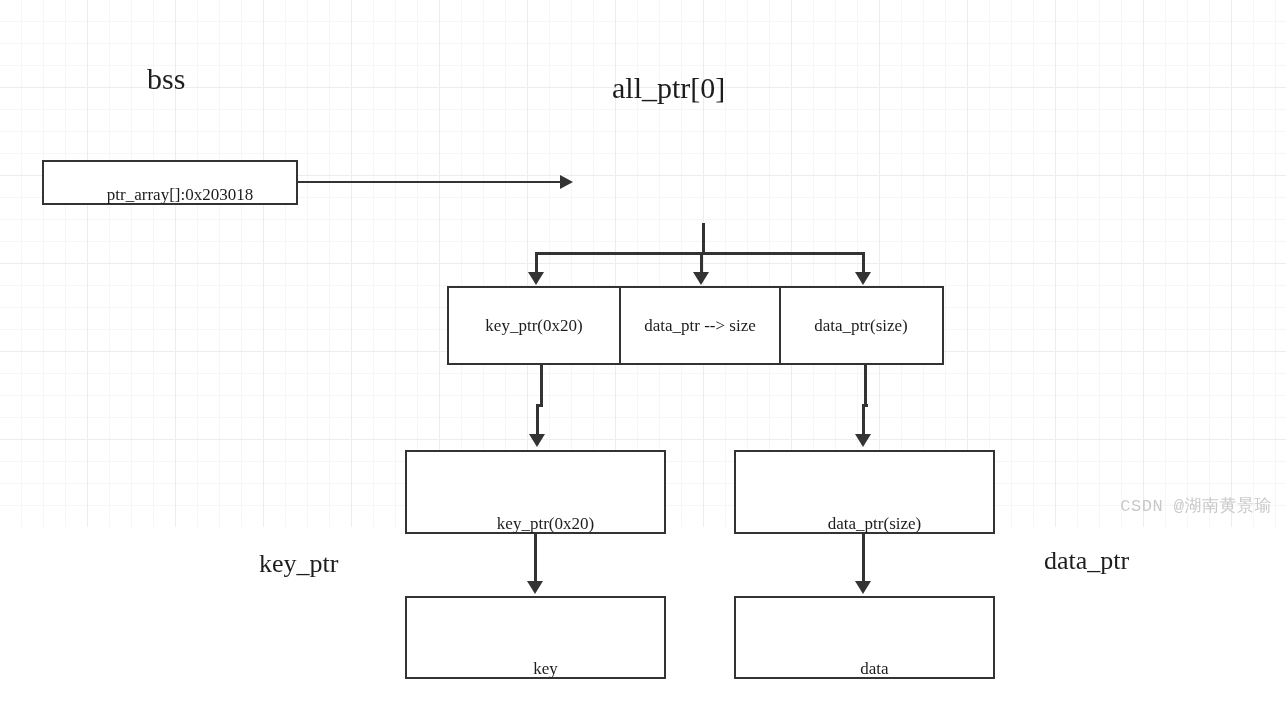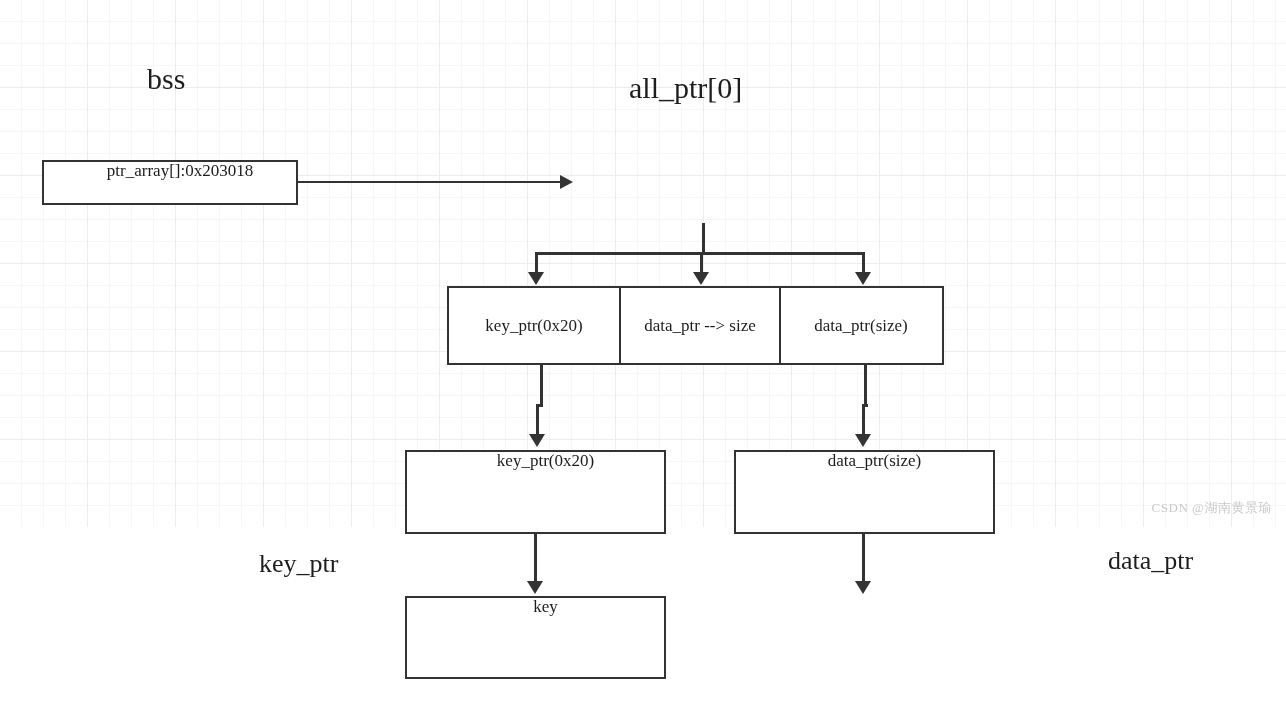--- a/index.html
+++ b/index.html
@@ -32,21 +32,21 @@
     background-position: -1px -1px, -1px -1px, -1px -1px, -1px -1px;
   }
 
   
   .node {
     position: absolute;
     box-sizing: border-box;
     background: #ffffff;
     border: 2.5px solid #333333;
     display: flex;
-    align-items: flex-start;
+    align-items: flex-end;
     justify-content: center;
     color: #1d1d1d;
     font-size: 17px;
     line-height: 1;
     white-space: nowrap;
     padding-left: 20px;
   }
   .node-label {
     display: block;
   }
@@ -108,39 +108,39 @@
     border-top: 7px solid transparent;
     border-bottom: 7px solid transparent;
     border-left: 13px solid #333333;
   }
 
   
   #watermark {
     position: absolute;
     right: 14px;
     bottom: 10px;
-    font-family: Liberation Serif, serif;
-    font-size: 13px;
+    font-family: Liberation Mono, monospace;
+    font-size: 17px;
     color: #c9c9c9;
     white-space: nowrap;
     letter-spacing: 0.5px;
   }
 </style>
 </head>
 <body>
 
 <div id="canvas">
 
   <div class="caption caption-lg" style="left:147px; top:64px;">bss</div>
 
-  <div class="caption caption-lg" style="left:629px; top:73px;">all_ptr[0]</div>
+  <div class="caption caption-lg" style="left:612px; top:73px;">all_ptr[0]</div>
 
   <div class="caption caption-md" style="left:259px; top:544px;">key_ptr</div>
 
-  <div class="caption caption-md" style="left:1108px; top:541px;text-align:right;">data_ptr</div>
+  <div class="caption caption-md" style="left:1044px; top:541px;text-align:right;">data_ptr</div>
 
   <div class="node" style="left:42px; top:160px; width:256px; height:45px;">
     <span class="node-label">ptr_array[]:0x203018</span>
   </div>
 
 
   <div class="struct-row" style="left:447px; top:286px; width:497px; height:79px;">
     <div class="struct-cell" style="width:172px;">
       <span>key_ptr(0x20)</span>
     </div>
@@ -157,20 +157,23 @@
   </div>
 
   <div class="node" style="left:734px; top:450px; width:261px; height:84px;">
     <span class="node-label">data_ptr(size)</span>
   </div>
 
   <div class="node" style="left:405px; top:596px; width:261px; height:83px;font-family:Liberation Serif, serif;">
     <span class="node-label">key</span>
   </div>
 
+  <div class="node" style="left:734px; top:596px; width:261px; height:83px;">
+    <span class="node-label">data</span>
+  </div>
 
   <div class="conn conn-thin-h" style="left:298px; top:181px; width:264px;"></div>
   <div class="arrowhead-right" style="left:560px; top:175px;"></div>
 
   <div class="conn conn-v" style="left:702px; top:223px; height:31px;"></div>
 
   <div class="conn conn-h" style="left:535px; top:252px; width:330px;"></div>
 
   <div class="conn conn-v" style="left:535px; top:252px; height:23px;"></div>
   <div class="arrowhead-down" style="left:528px; top:272px;"></div>

